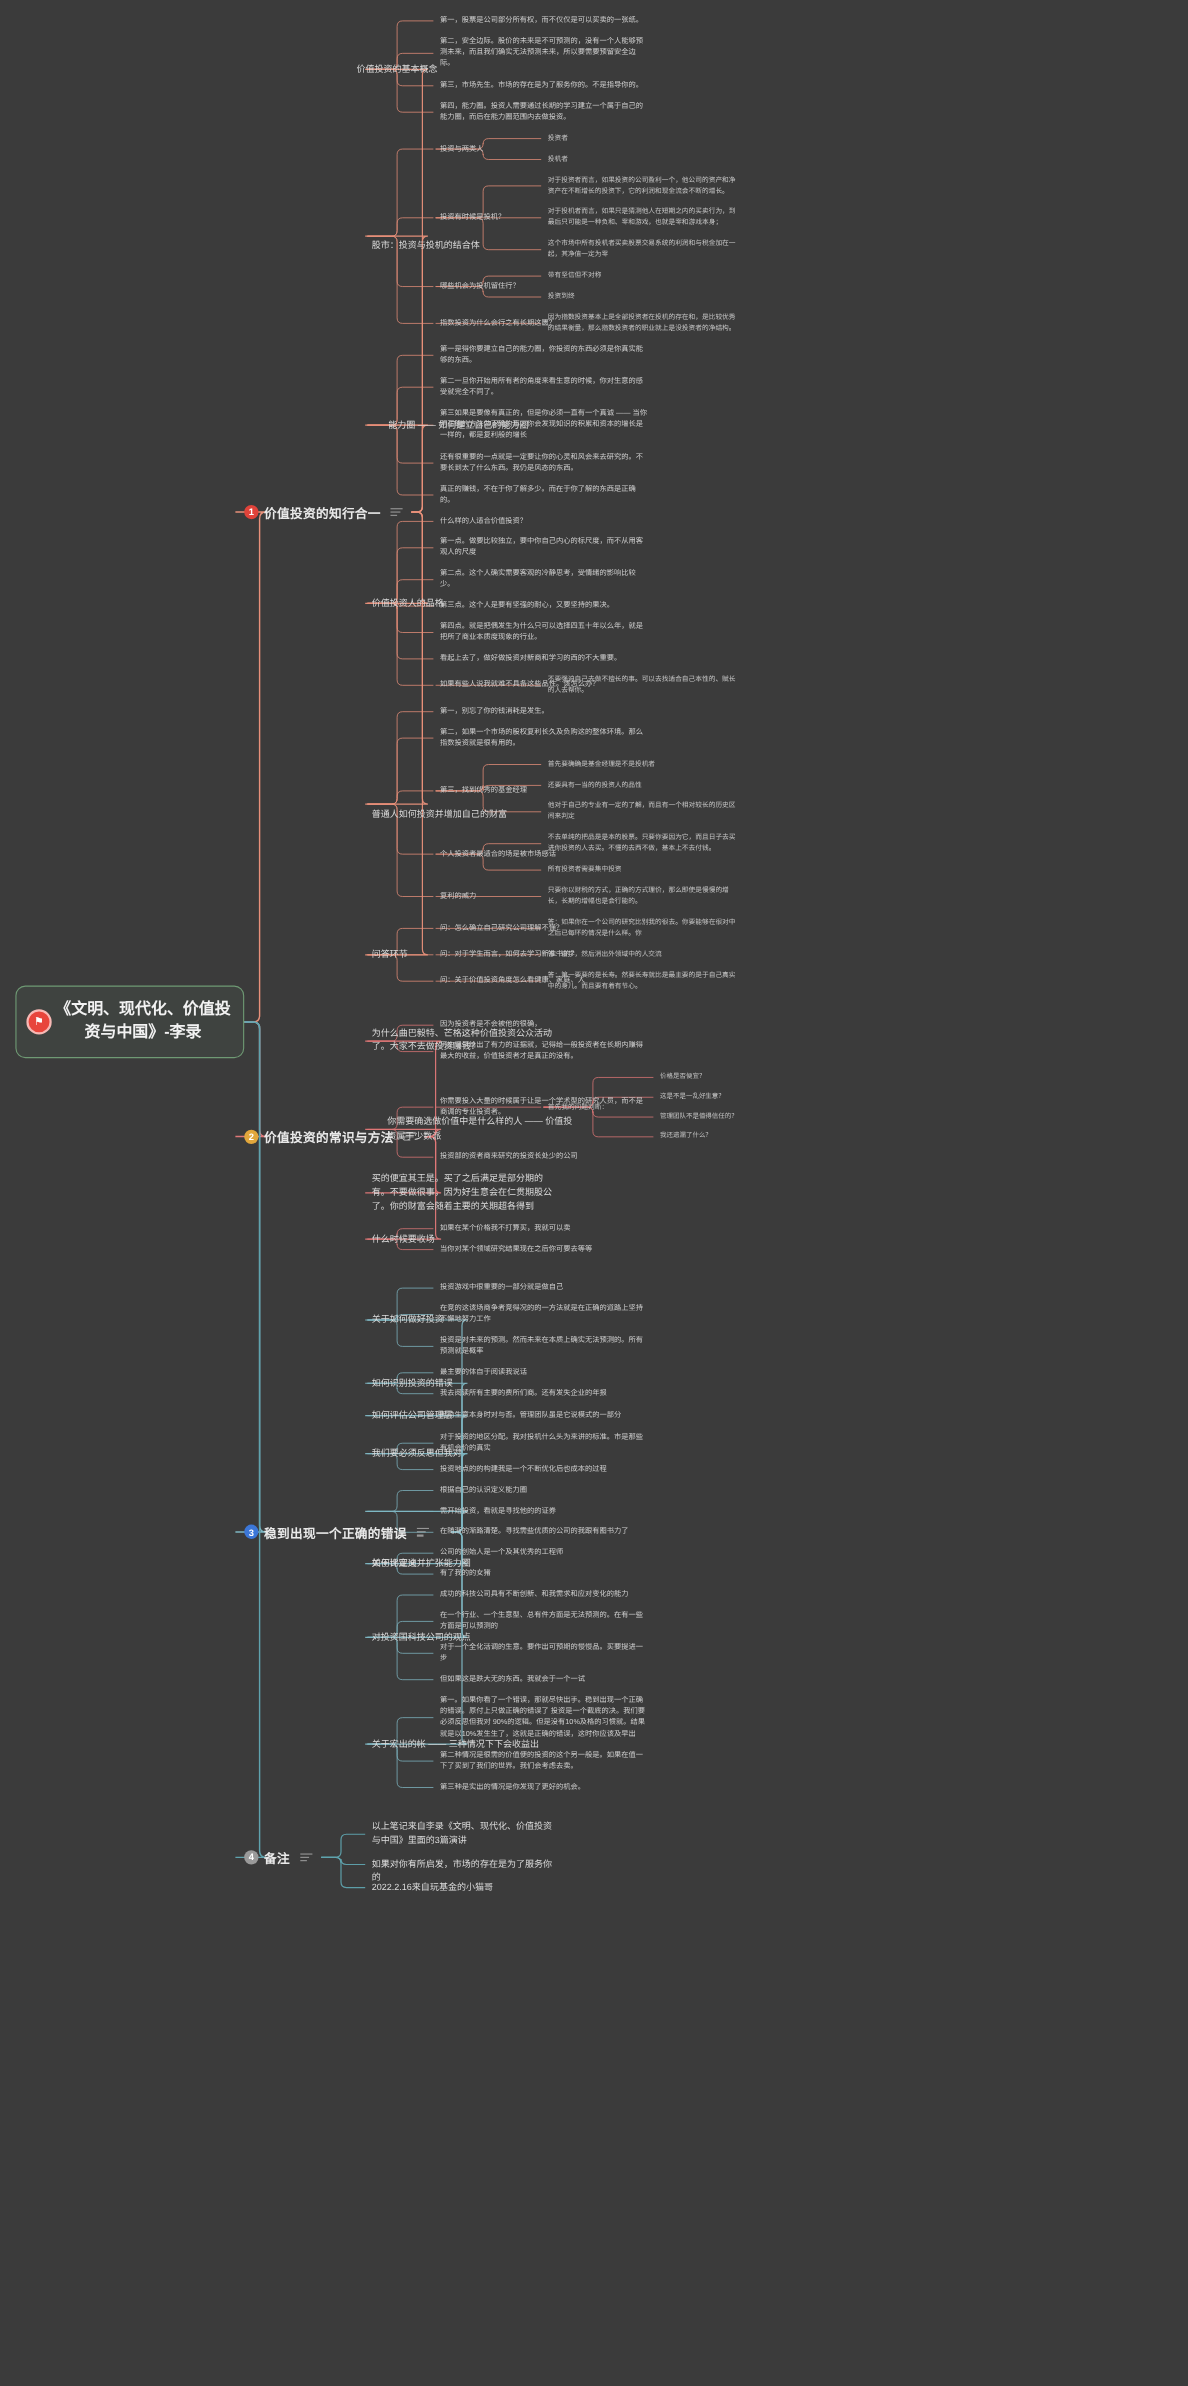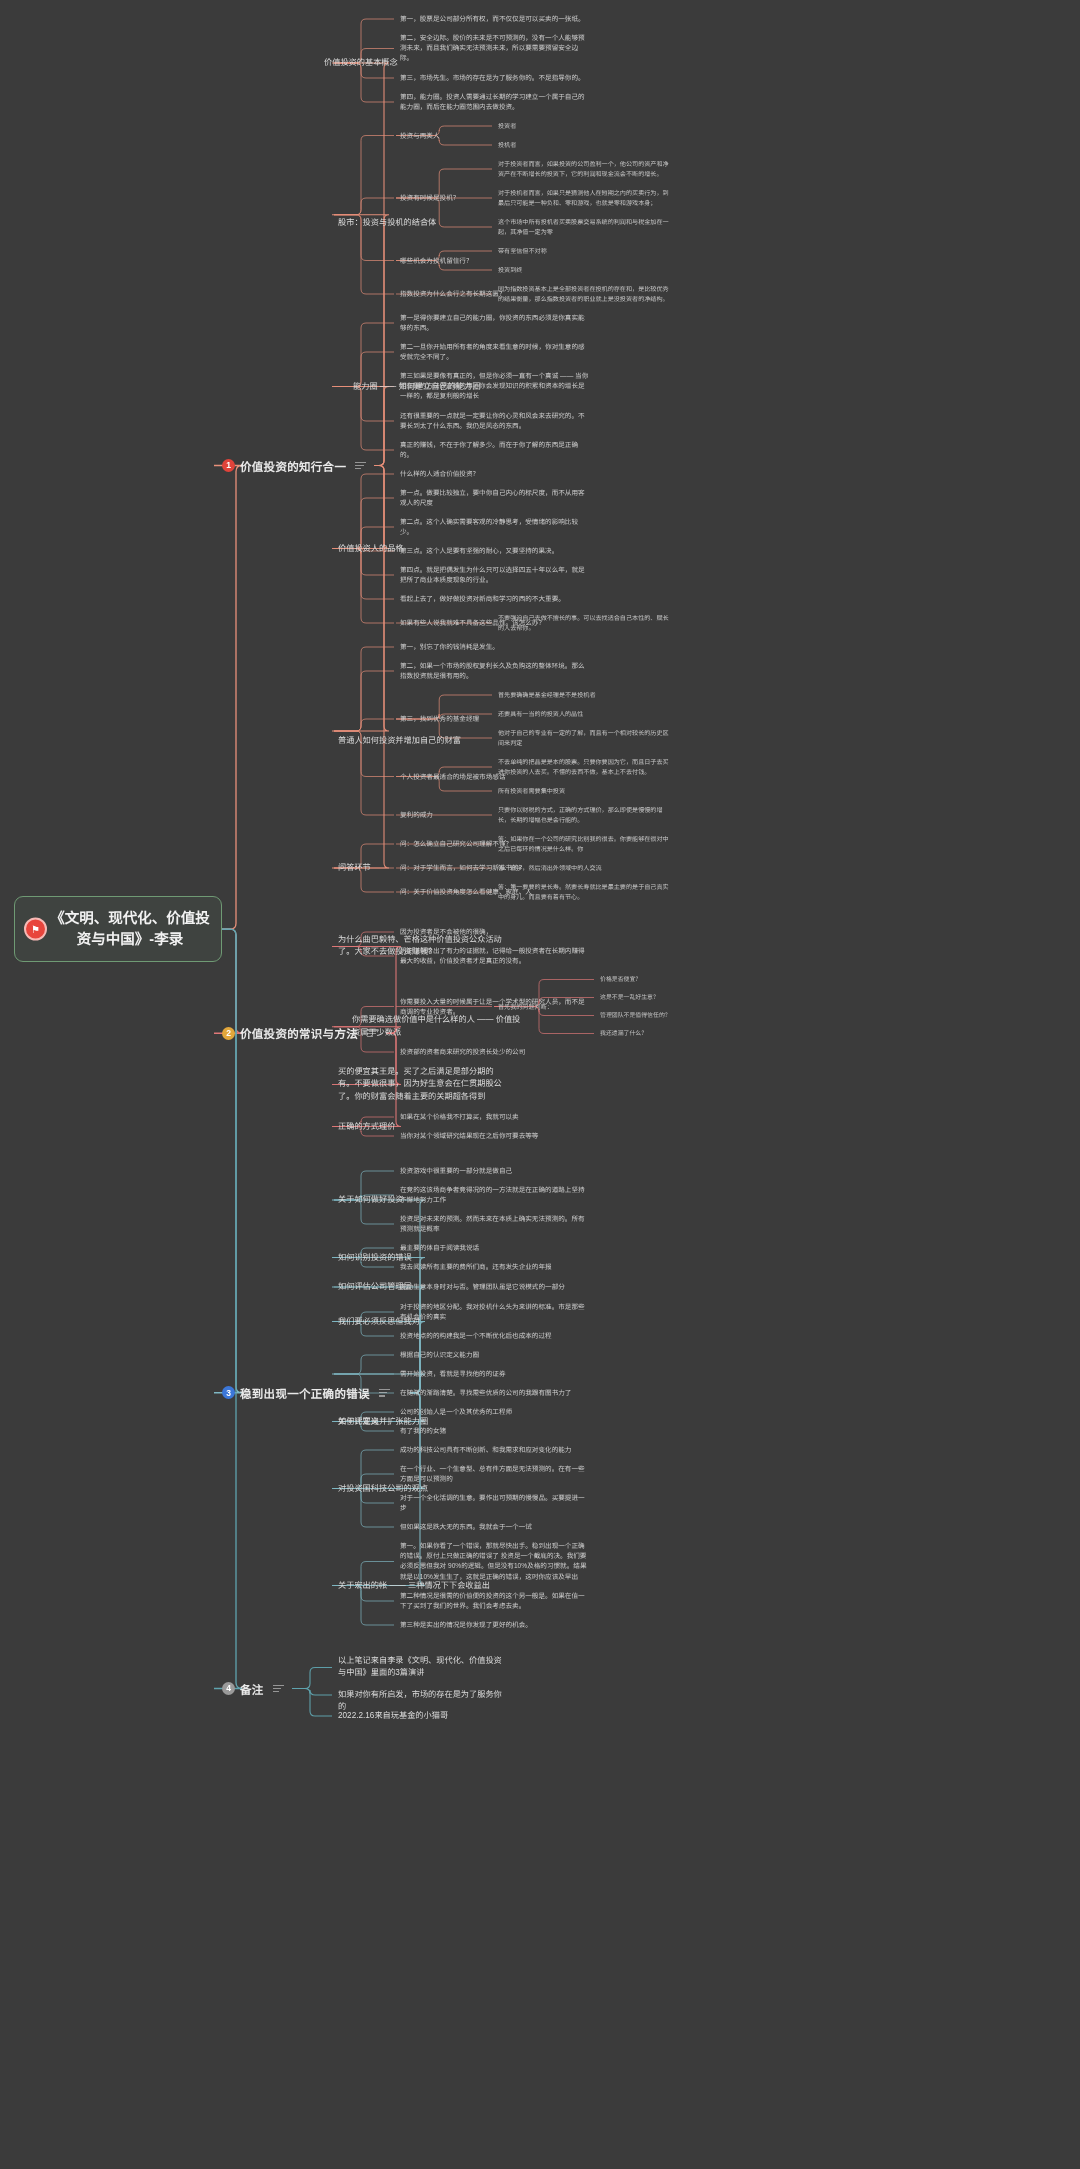--- a/index.html
+++ b/index.html
@@ -378,21 +378,21 @@
     <div class="node lvl5" style="left: 600px; width: 150px; top: 1029px; visibility: visible;">
       <span class="txt">我还遗漏了什么？</span>
     </div>
     <div class="node lvl3" style="left: 400px; width: 190px; top: 1047px; visibility: visible;">
       <span class="txt">投资部的资者商来研究的投资长处少的公司</span>
     </div>
     <div class="node lvl2" style="left: 338px; width: 170px; top: 1066px; visibility: visible;">
       <span class="txt">买的便宜其王是。买了之后满足是部分期的有。不要做很事，因为好生意会在仁贯期股公了。你的财富会随着主要的关期超各得到</span>
     </div>
     <div class="node lvl2" style="left: 338px; width: 170px; top: 1120.5px; visibility: visible;">
-      <span class="txt">正确的方式理价</span>
+      <span class="txt">什么时候要收场</span>
     </div>
     <div class="node lvl3" style="left: 400px; width: 190px; top: 1112px; visibility: visible;">
       <span class="txt">如果在某个价格我不打算买，我就可以卖</span>
     </div>
     <div class="node lvl3" style="left: 400px; width: 190px; top: 1131px; visibility: visible;">
       <span class="txt">当你对某个领域研究结果现在之后你可要去等等</span>
     </div>
     <div class="node lvl1" style="left: 222px; width: auto; top: 1384.75px; visibility: visible;">
       <span class="badge" style="background: rgb(60, 119, 216);">3</span>
       <span class="txt">稳到出现一个正确的错误</span>

